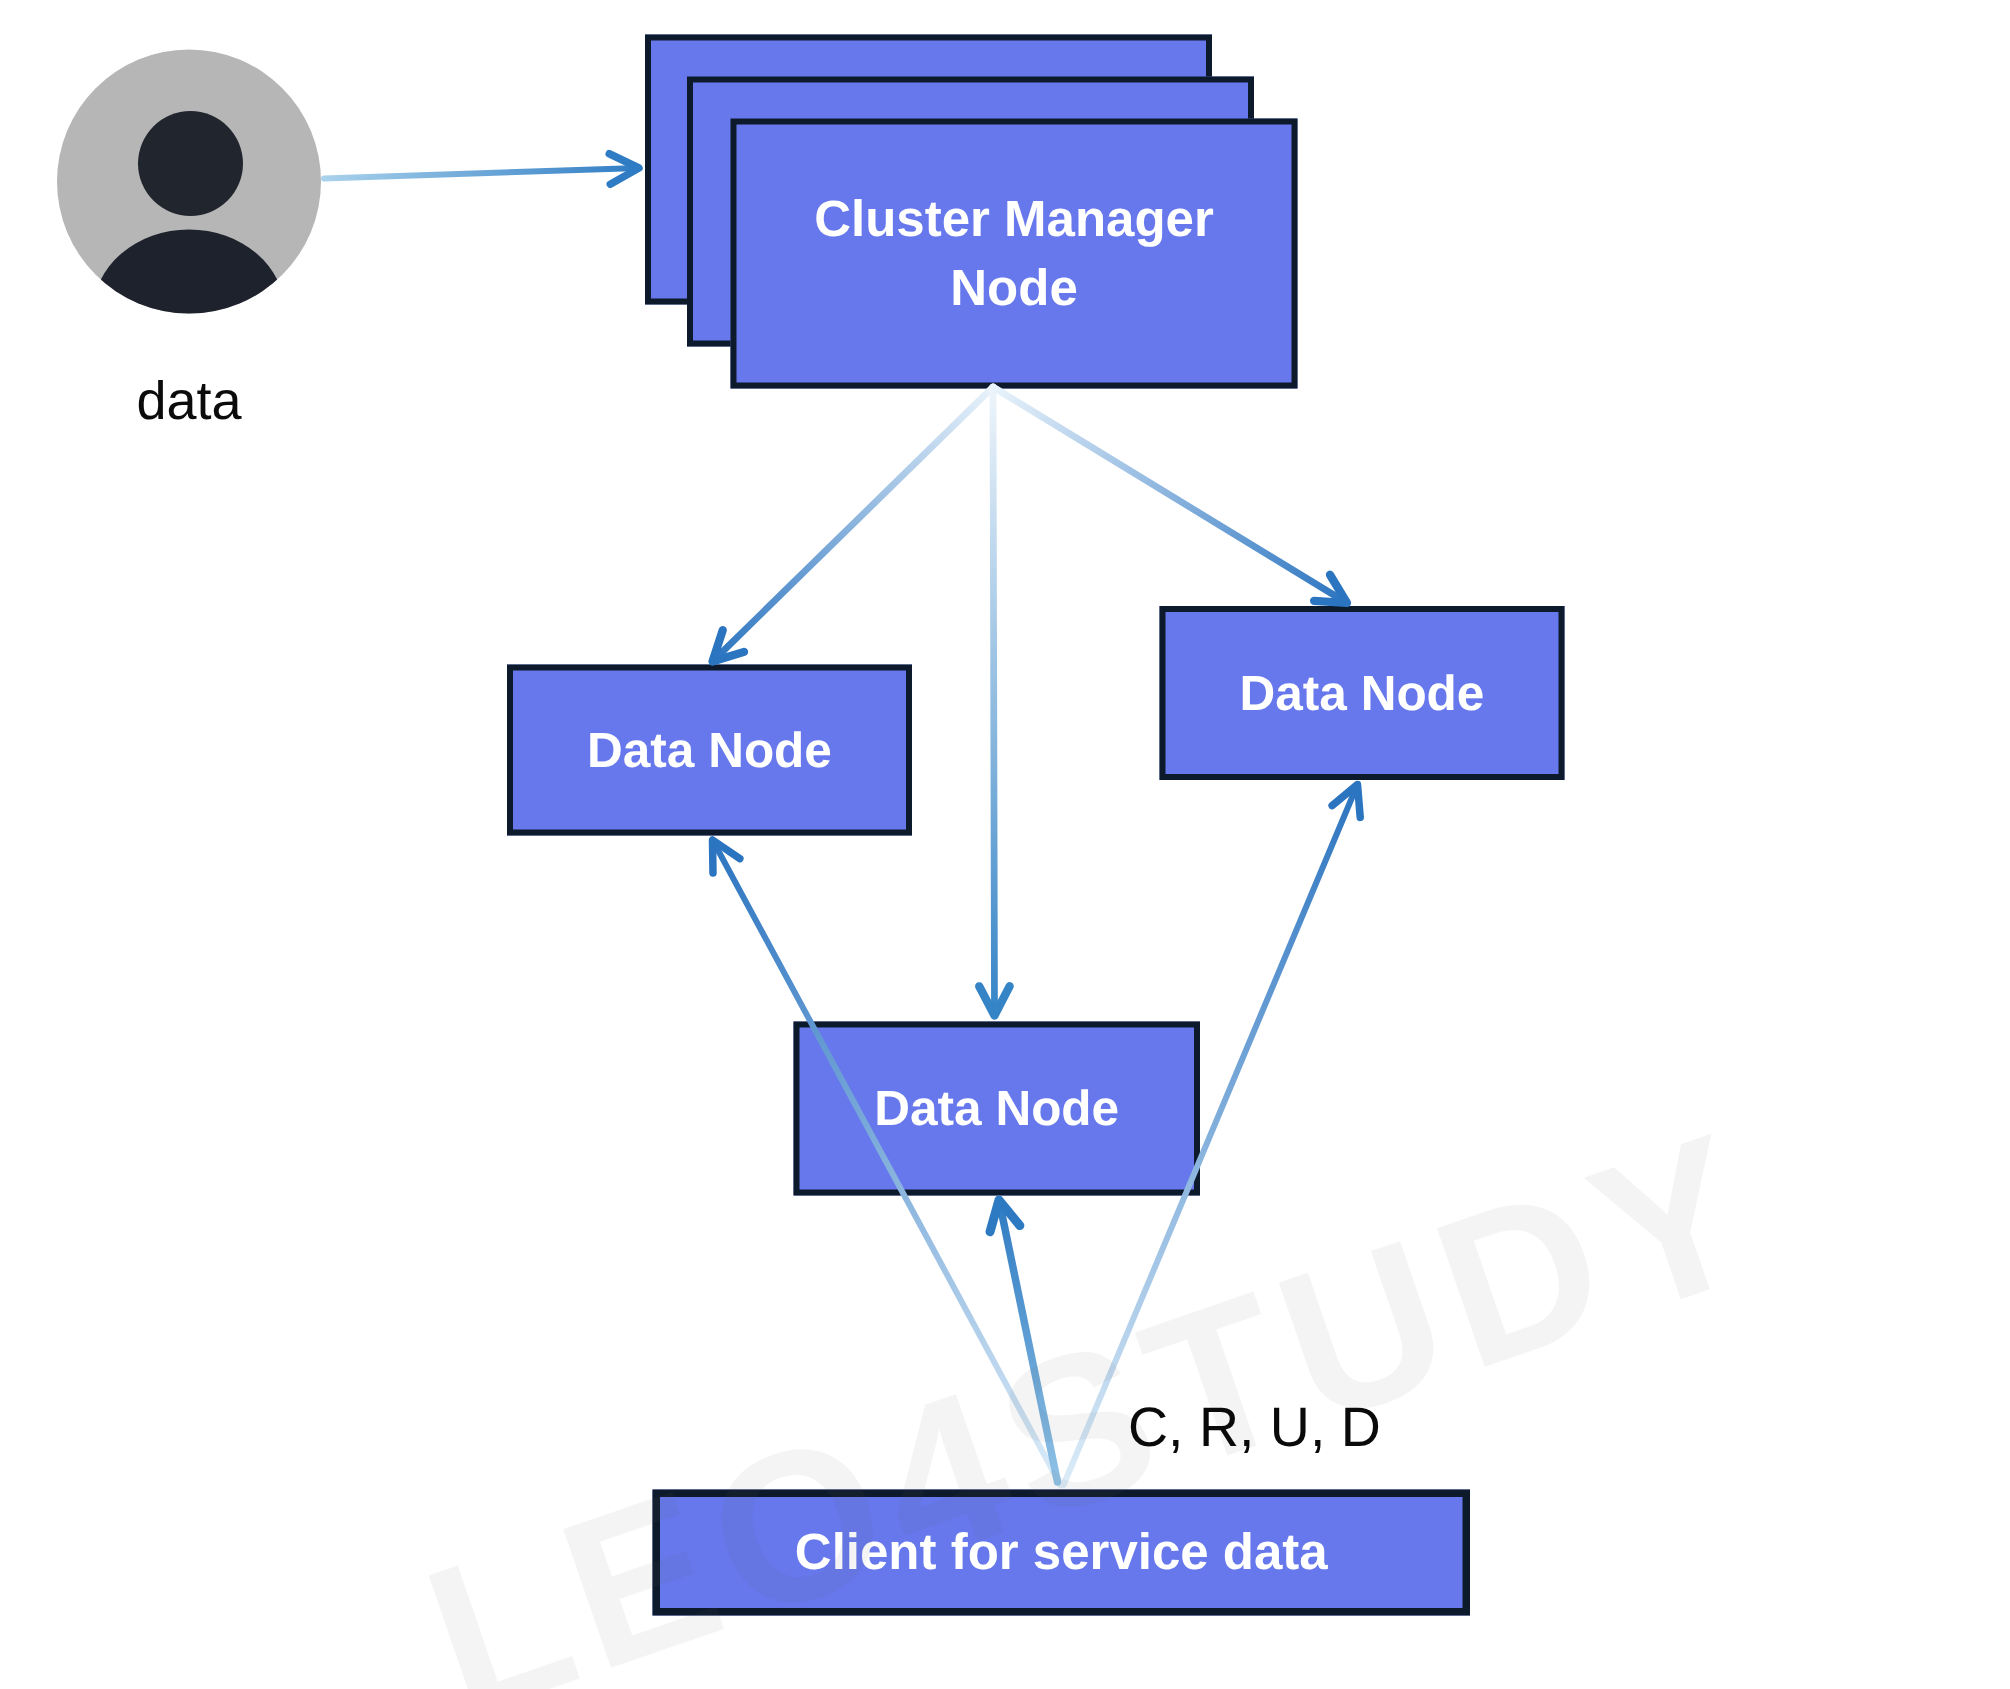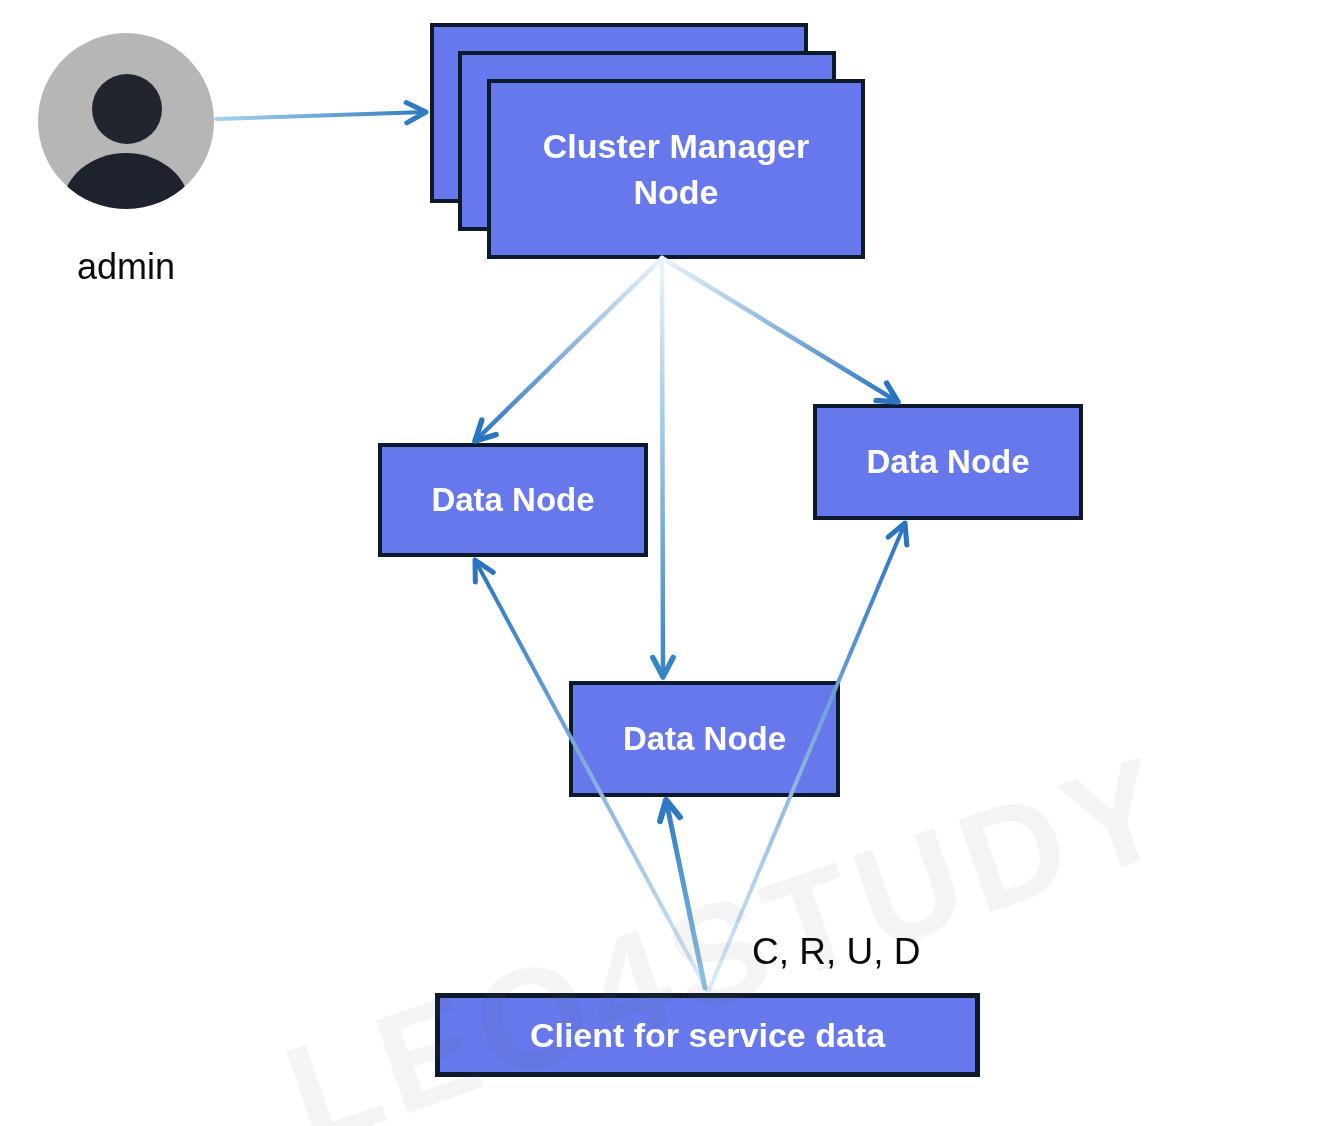--- a/index.html
+++ b/index.html
@@ -37,21 +37,21 @@
     text-align:center;color:#ffffff;font-weight:700;
     z-index:3;
   }
   .nodebox .lbl{display:block;}
   
   .stack-back{left:430px;top:23px;width:378px;height:180px;z-index:1;}
   .stack-mid{left:458px;top:51px;width:378px;height:180px;z-index:2;}
   .stack-front{left:487px;top:79px;width:378px;height:180px;z-index:3;font-size:34px;line-height:1.36;}
   .stack-front .lbl{width:300px;}
   
-  .dn{font-size:33px;margin-left:40px;}
+  .dn{font-size:33px;}
   #node-data-left{left:338px;top:443px;width:270px;height:114px;}
   #node-data-right{left:773px;top:404px;width:270px;height:116px;}
   #node-data-middle{left:529px;top:681px;width:271px;height:116px;}
   
   #node-client{left:435px;top:993px;width:545px;height:84px;font-size:34px;border-width:5px;}
   
   .crud{
     position:absolute;left:752px;top:931px;width:200px;
     font-size:37px;color:#0a0a0a;font-weight:400;z-index:7;white-space:nowrap;
   }
@@ -68,21 +68,21 @@
 </style>
 </head>
 <body>
 
 <div id="canvas">
 
   <div class="avatar">
     <span class="head"></span>
     <span class="shoulders"></span>
   </div>
-  <div class="actor-label">admin</div>
+  <div class="actor-label">data</div>
 
   <div class="nodebox stack-back"></div>
   <div class="nodebox stack-mid"></div>
   <div class="nodebox stack-front">
     <span class="lbl">Cluster Manager Node</span>
   </div>
 
   <div class="nodebox dn" id="node-data-left">
     <span class="lbl">Data Node</span>
   </div>

